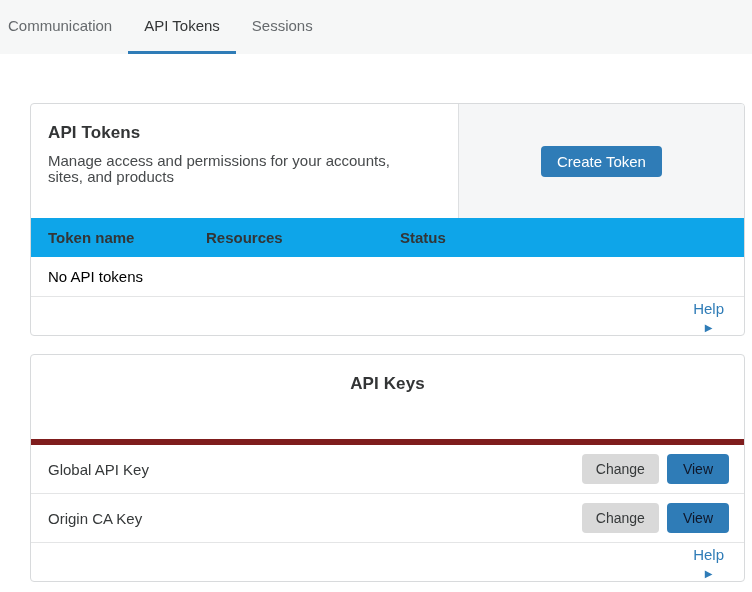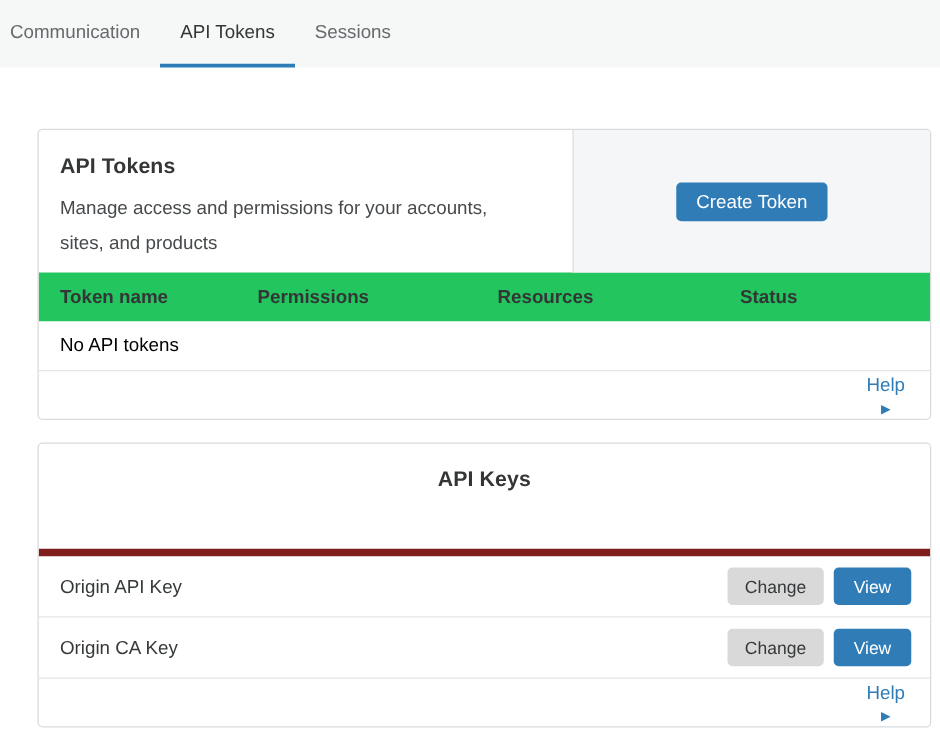--- a/index.html
+++ b/index.html
@@ -58,21 +58,21 @@
   }
   .card-title {
     font-size: 17px;
     font-weight: 700;
     color: #333536;
     letter-spacing: 0.1px;
   }
   .card-desc {
     margin-top: 10px;
     font-size: 15px;
-    line-height: 28px;
+    line-height: 16px;
     color: #474a4c;
     max-width: 380px;
   }
   .card-header-simple { padding: 19px 17px 17px 17px; height: 90px; border-bottom: 6px solid #7f1d1d; text-align: center; }
 
   
   .btn {
     display: inline-flex;
     align-items: center;
     justify-content: center;
@@ -90,32 +90,32 @@
   }
   .btn-secondary {
     background: #d9d9d9;
     color: #36393a;
     font-size: 14px;
     height: 30px;
     padding: 0 14px;
   }
   .btn-view {
     background: #2f7cb7;
-    color: #ffffff;
+    color: #0f172a;
     font-size: 14px;
     height: 30px;
     padding: 0 16px;
   }
 
   
   .thead {
     display: flex;
     align-items: center;
     height: 39px;
-    background: #22c55e;
+    background: #0ea5e9;
     padding: 0 17px;
     font-size: 15px;
     font-weight: 700;
     color: #333536;
   }
   .th-1 { width: 158px; }
   .th-2 { width: 192px; }
   .th-3 { width: 194px; }
   .th-4 { flex: 1; }
   .empty-row {
@@ -174,21 +174,20 @@
       <div class="card-title">API Tokens</div>
       <div class="card-desc">Manage access and permissions for your accounts, sites, and products</div>
     </div>
     <div class="card-header-right">
       <button class="btn btn-primary">Create Token</button>
     </div>
   </div>
 
   <div class="thead">
     <div class="th-1">Token name</div>
-    <div class="th-2">Permissions</div>
     <div class="th-3">Resources</div>
     <div class="th-4">Status</div>
   </div>
 
   <div class="empty-row">
     <span>No API tokens</span>
   </div>
 
   <div class="card-footer">
     <a class="help-link">
@@ -197,21 +196,21 @@
     </a>
   </div>
 </section>
 
 <section class="card card-keys">
   <div class="card-header-simple">
     <div class="card-title">API Keys</div>
   </div>
 
   <div class="key-row">
-    <div class="key-label">Origin API Key</div>
+    <div class="key-label">Global API Key</div>
     <div class="key-actions">
       <button class="btn btn-secondary">Change</button>
       <button class="btn btn-view">View</button>
     </div>
   </div>
 
   <div class="key-row">
     <div class="key-label">Origin CA Key</div>
     <div class="key-actions">
       <button class="btn btn-secondary">Change</button>

